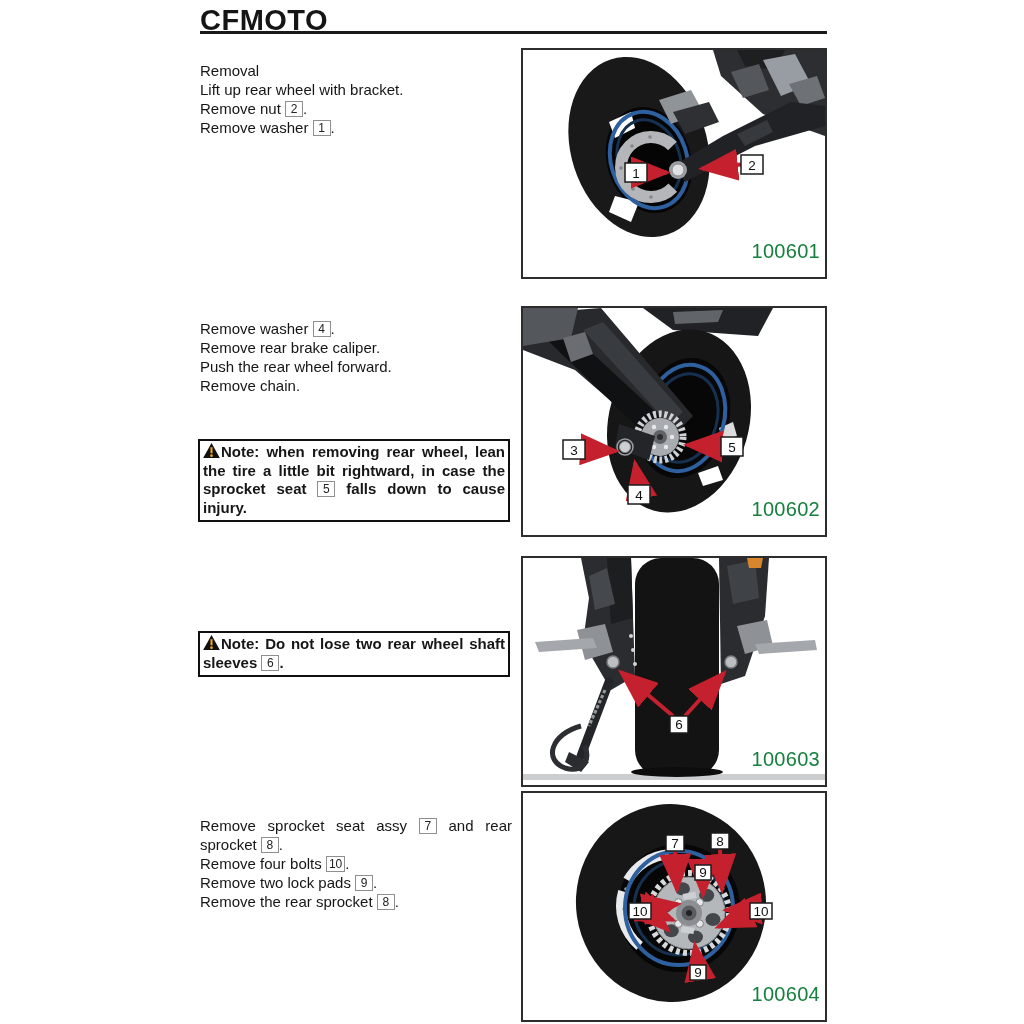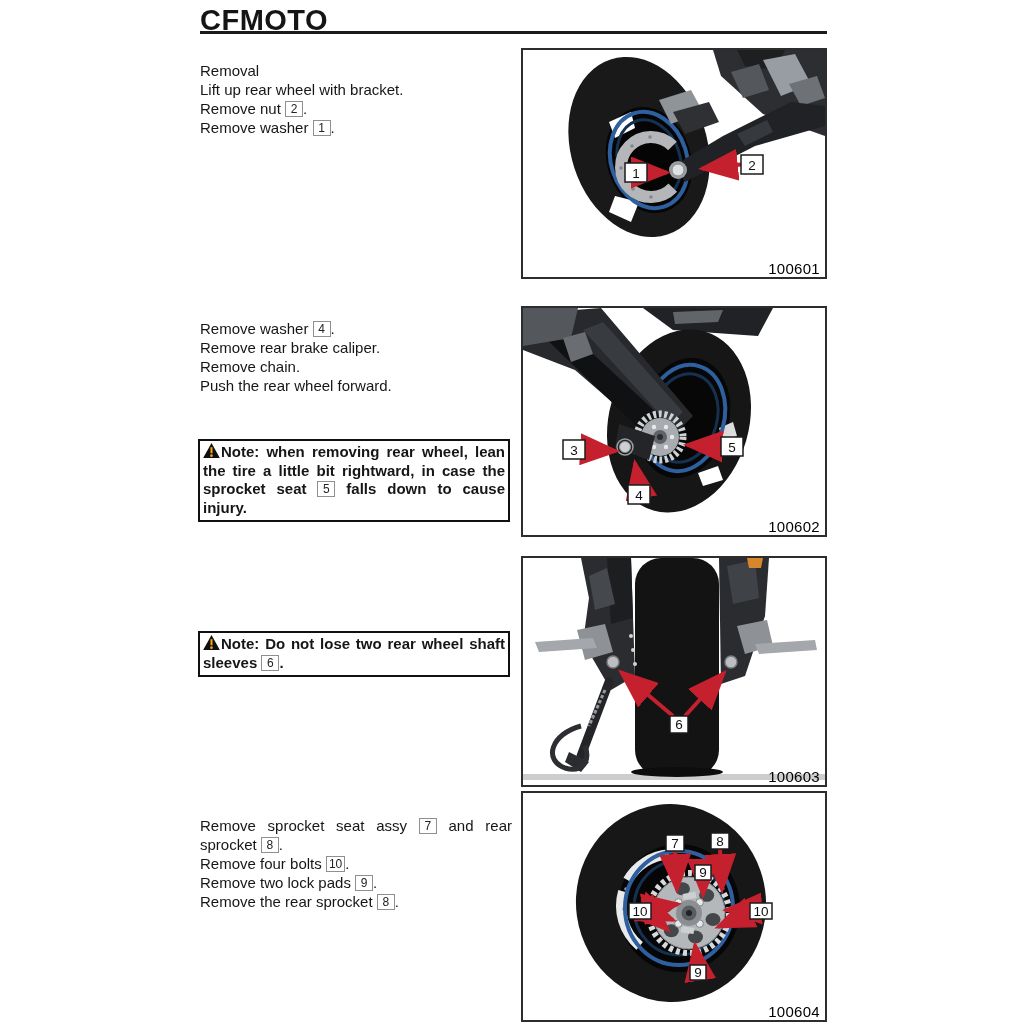--- a/index.html
+++ b/index.html
@@ -19,21 +19,21 @@
   .note .ref { font-weight:400; }
 
   .note { position:absolute; left:198px; width:312px; border:2px solid #101010; padding:2px 3px 3px 3px;
           font-size:15px; font-weight:700; line-height:18.5px; text-align:justify; box-sizing:border-box; }
   .warn { display:inline-block; width:17px; height:15px; vertical-align:-1px; margin-right:1px; }
   .warning-mark { fill:var(--warning-yellow,#f3a712); }
 
   .fig { position:absolute; left:521px; width:306px; height:231px; border:2px solid #2d2d2d;
          background:#fff; box-sizing:border-box; }
   .fig svg { position:absolute; left:0; top:0; width:100%; height:100%; }
-  .fignum { position:absolute; right:5px; bottom:0; font-size:15px; letter-spacing:.3px; color:#000000; }
+  .fignum { position:absolute; right:5px; bottom:14px; font-size:20px; letter-spacing:.3px; color:#15803d; }
 
   .callout-box  { fill:#ffffff; stroke:#1b1b1b; stroke-width:1.5; }
   .callout-text { font-family:"Liberation Sans",sans-serif; font-size:13.5px; fill:#111111; }
   .arrow-line { stroke:var(--arrow-red,#c5202d); stroke-width:4; fill:none; }
   .arrow-head { fill:var(--arrow-red,#c5202d); }
   .rim-line { stroke:var(--rim-blue,#2e5f9e); fill:none; }
 </style>
 </head>
 <body>
 
@@ -45,22 +45,22 @@
   <div class="tblock" style="top:61px;">
     <p><span>Removal</span></p>
     <p><span>Lift up rear wheel with bracket.</span></p>
     <p><span>Remove nut </span><span class="ref">2</span><span>.</span></p>
     <p><span>Remove washer </span><span class="ref">1</span><span>.</span></p>
   </div>
 
   <div class="tblock" style="top:319px;">
     <p><span>Remove washer </span><span class="ref">4</span><span>.</span></p>
     <p><span>Remove rear brake caliper.</span></p>
+    <p><span>Push the rear wheel forward.</span></p>
     <p><span>Remove chain.</span></p>
-    <p><span>Push the rear wheel forward.</span></p>
   </div>
 
   <div class="note" style="top:439px;">
     <svg class="warn" viewBox="0 0 20 18">
         <path d="M10,0 L20,18 L0,18 Z" fill="#101010"></path>
         <rect x="8.8" y="5" width="2.4" height="7.4" class="warning-mark"></rect>
         <circle cx="10" cy="15.2" r="1.6" class="warning-mark"></circle>
       </svg><span>Note: when removing rear wheel, lean the tire a little bit rightward, in case the sprocket seat </span><span class="ref">5</span><span> falls down to cause injury.</span>
   </div>
 

